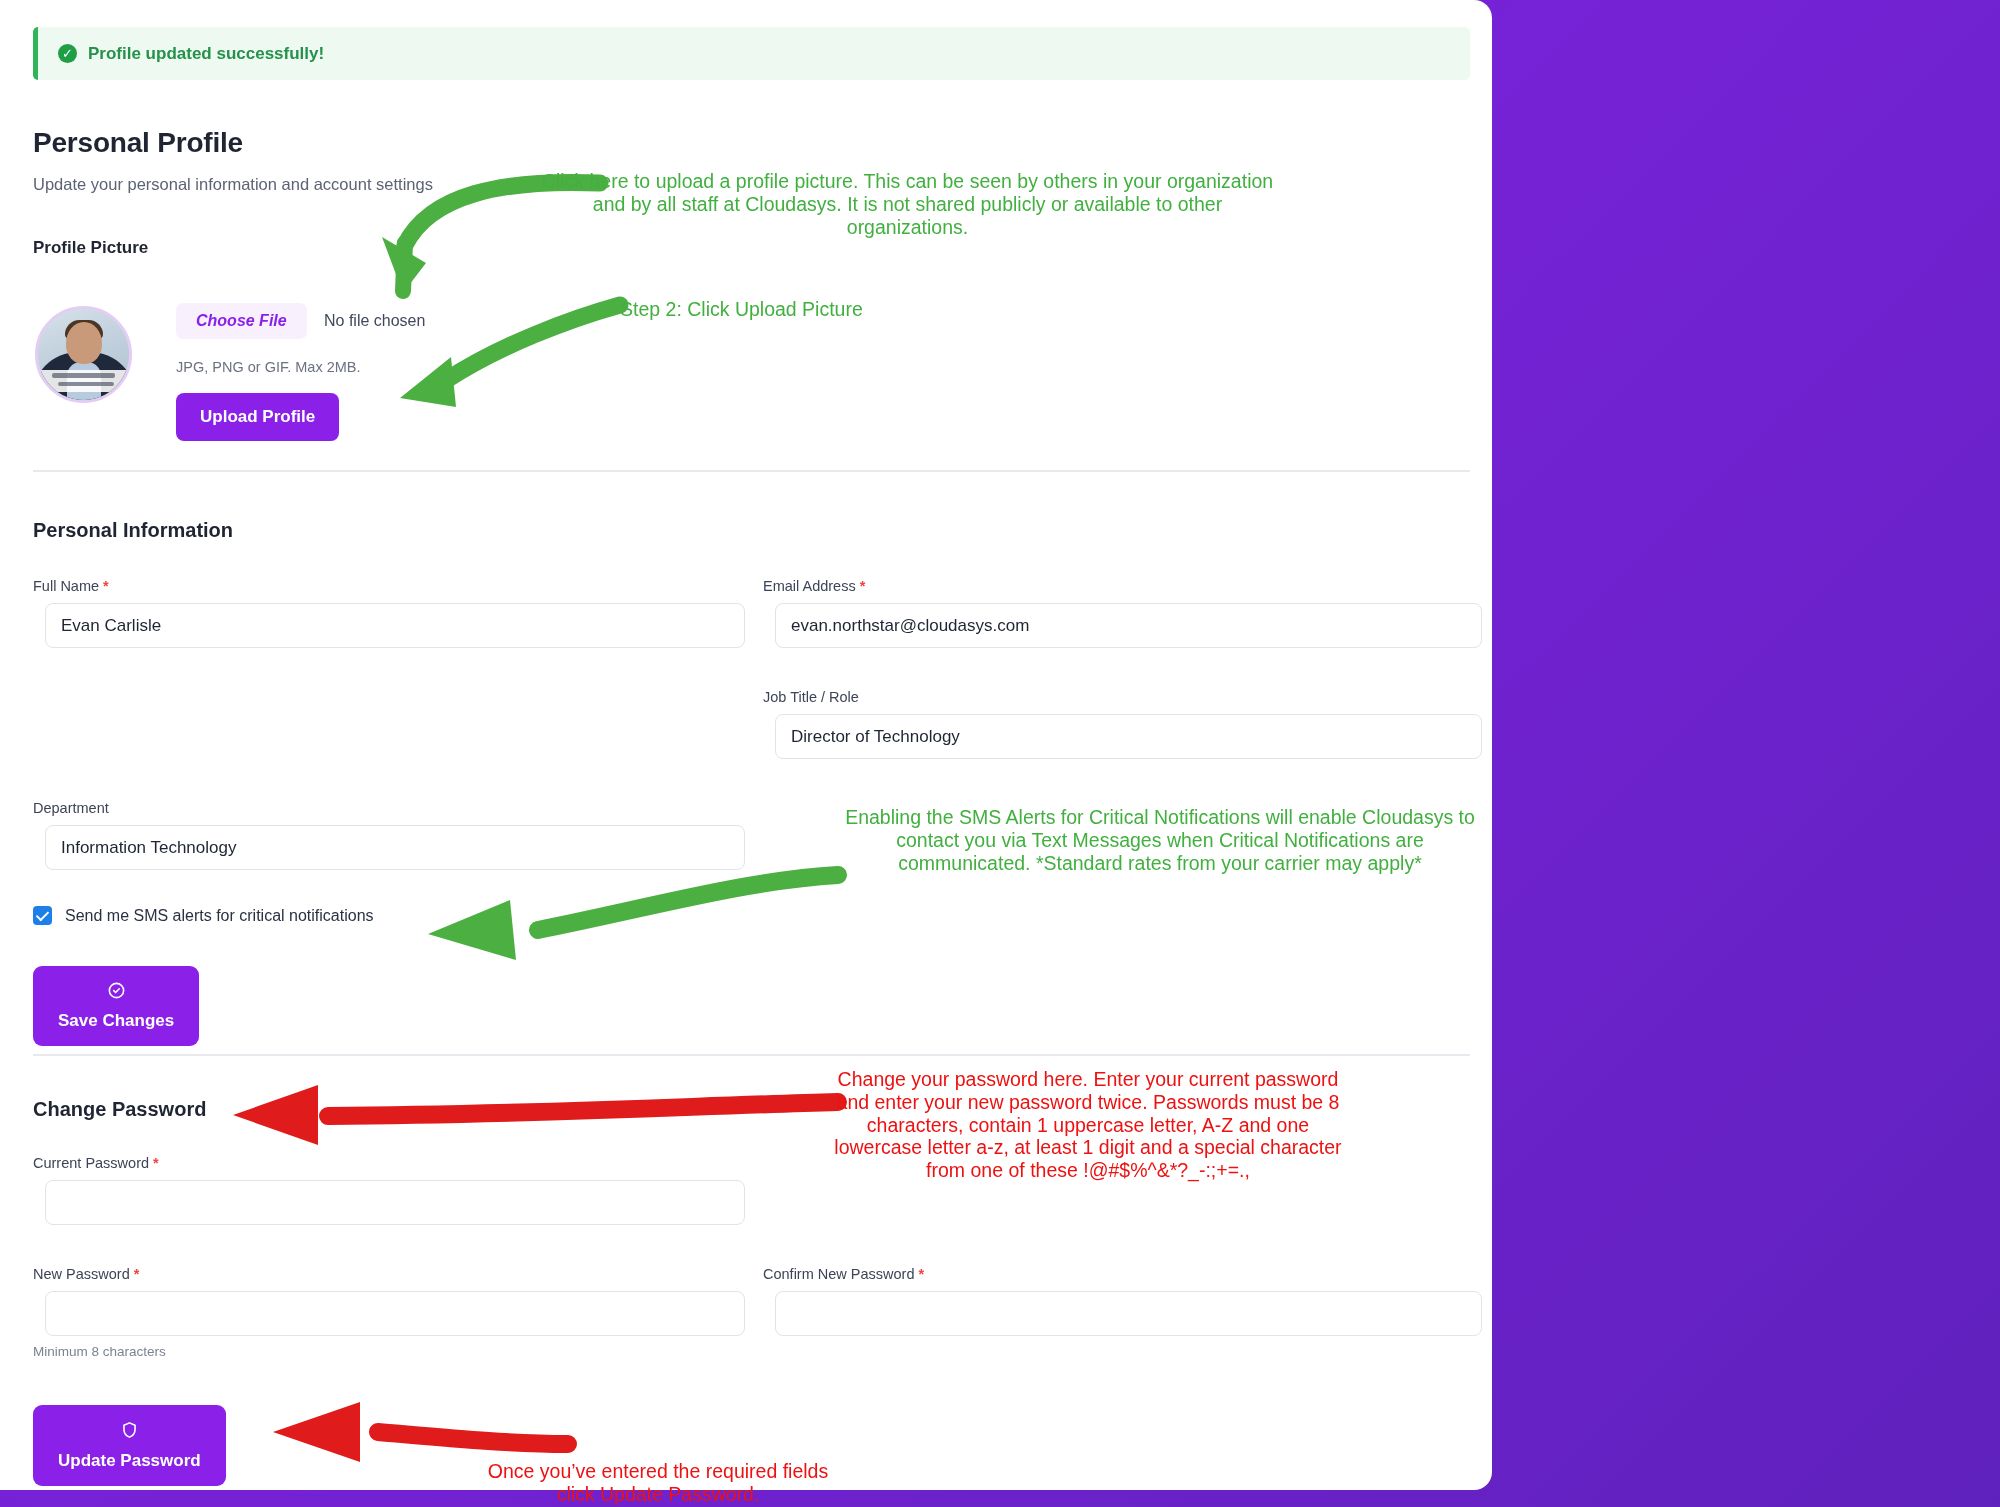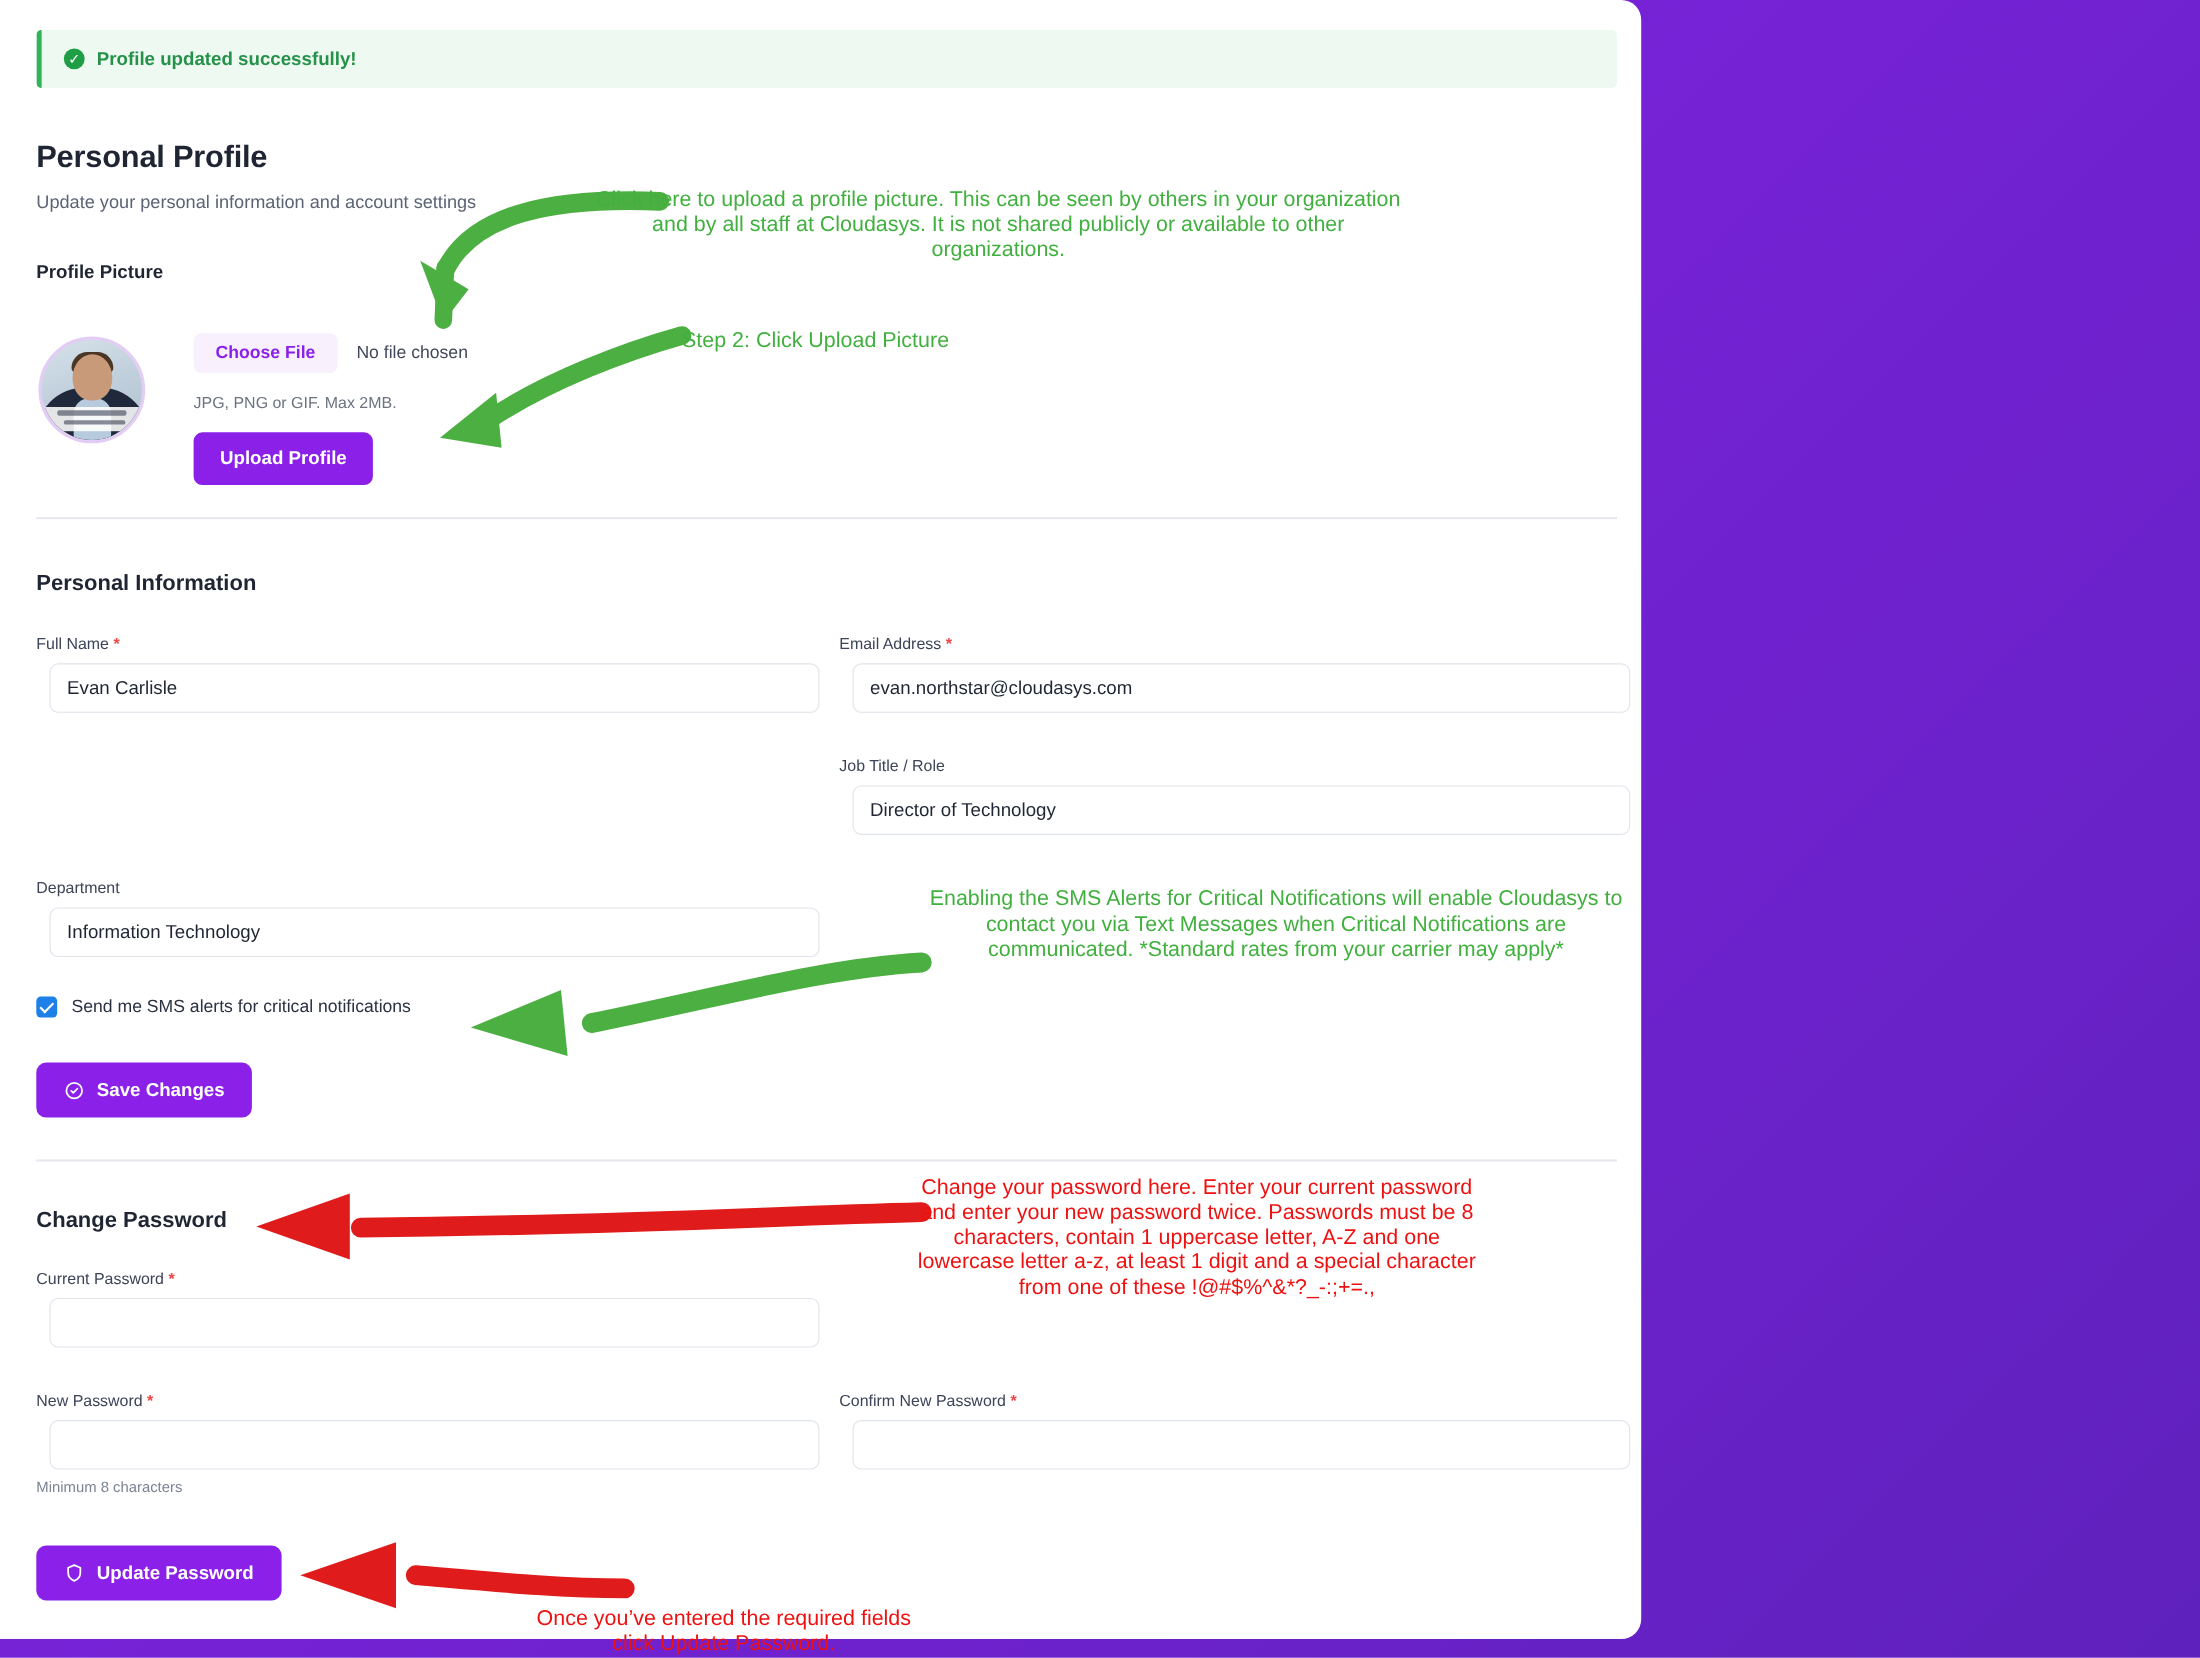--- a/index.html
+++ b/index.html
@@ -112,20 +112,21 @@
 
   
   #choose-file-button {
     position: absolute; left: 176px; top: 303px;
     padding: 9px 20px;
     background: #f8f1fd;
     color: #8b21e8;
     font-size: 16px; font-weight: 700;
     border: none; border-radius: 7px;
     cursor: pointer;
+    font-style: italic;
   }
   #no-file-chosen {
     position: absolute; left: 324px; top: 312px;
     font-size: 16px; color: #41485a;
   }
   #file-hint {
     position: absolute; left: 176px; top: 359px;
     font-size: 14.5px; color: #6b7280;
   }
   #upload-picture-button {
@@ -214,20 +215,21 @@
   
   .primary-btn {
     position: absolute;
     display: flex; align-items: center; gap: 11px;
     padding: 15px 25px;
     background: #8b21e8; color: #fff;
     font-size: 17px; font-weight: 700;
     border: none; border-radius: 9px;
     cursor: pointer;
     font-family: "Liberation Sans", sans-serif;
+    flex-direction: column;
   }
   #save-changes-button  { left: 33px; top: 966px; }
   #update-password-button { left: 33px; top: 1405px; }
   .primary-btn svg { display: block; }
 
   
   .anno {
     position: absolute;
     text-align: center;
     font-size: 19.5px;

